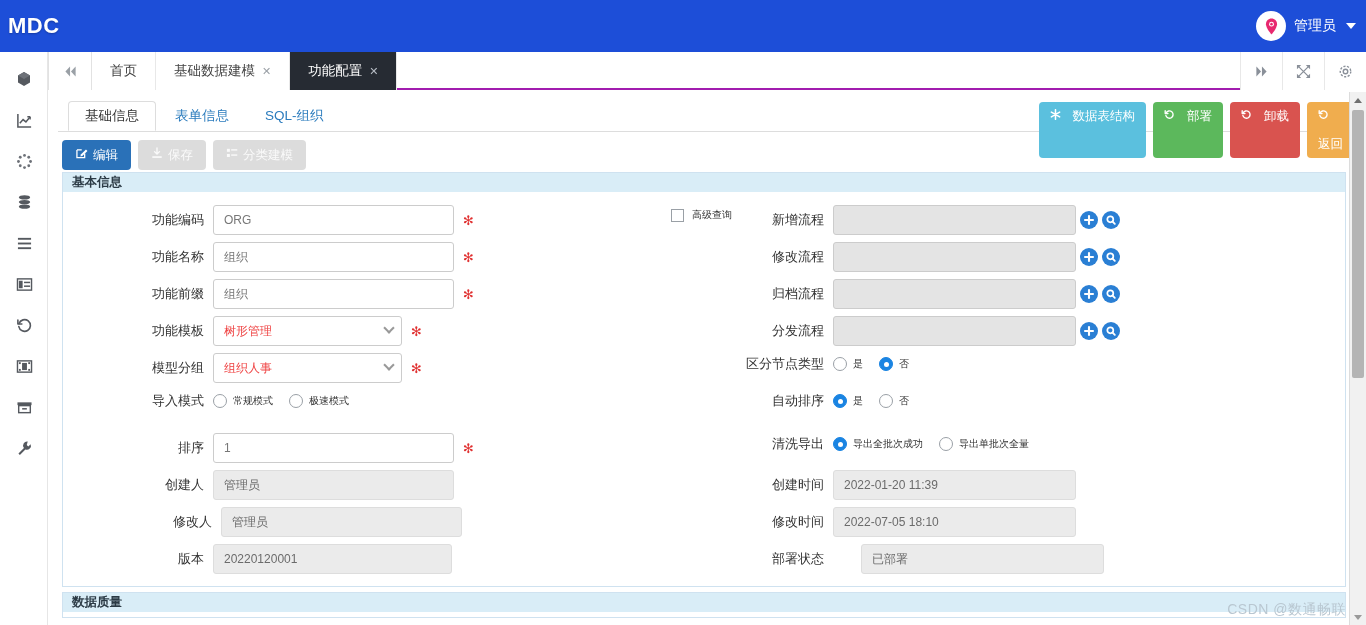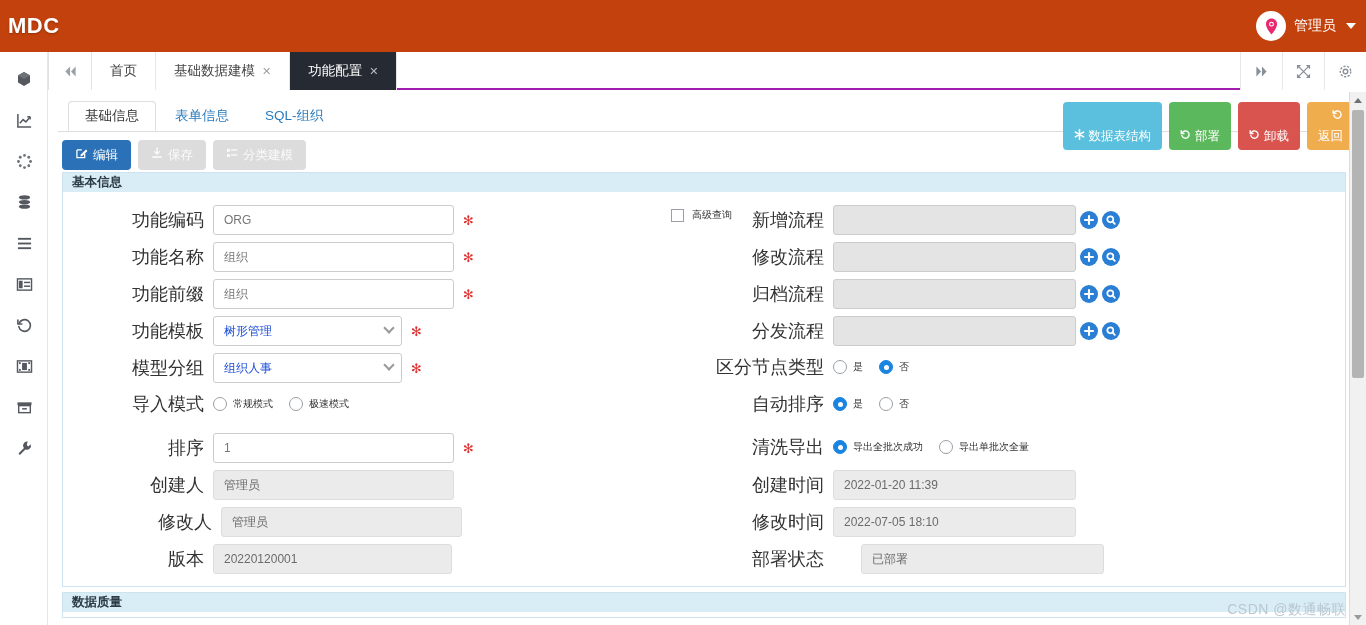--- a/index.html
+++ b/index.html
@@ -10,21 +10,21 @@
     font-family: "Liberation Sans", "DejaVu Sans", sans-serif;
     font-size: 13px;
     color: #333;
     background: #fff;
   }
   #app { position: relative; width: 1366px; height: 625px; }
 
   
   .topbar {
     position: absolute; left: 0; top: 0; width: 1366px; height: 52px;
-    background: #c2410c;
+    background: #1d4ed8;
   }
   .brand {
     position: absolute; left: 8px; top: 13px;
     color: #fff; font-size: 22px; font-weight: bold; letter-spacing: .5px;
     text-shadow: 0 1px 2px rgba(0,0,0,.25);
   }
   .userbox {
     position: absolute; right: 10px; top: 11px;
     display: flex; align-items: center; gap: 8px; cursor: pointer;
   }
@@ -97,21 +97,21 @@
     color: #333; background: #fff;
     border-color: #ddd; border-bottom-color: #fff;
   }
   .subtabs-line {
     position: absolute; left: 10px; top: 39px; width: 1290px; height: 1px; background: #ddd;
   }
 
   .topactions { position: absolute; right: 12px; top: 10px; display: flex; gap: 7px; }
   .abtn {
     padding: 6px 11px; border-radius: 4px; color: #fff; font-size: 12.5px;
-    border: none; cursor: pointer; display: flex; align-items: flex-end; gap: 4px;
+    border: none; cursor: pointer; display: flex; align-items: flex-start; gap: 12px;
     line-height: 16px; white-space: nowrap;
   }
   .abtn.blue   { background: #5bc0de; }
   .abtn.green  { background: #5cb85c; }
   .abtn.red    { background: #d9534f; }
   .abtn.orange { background: #f0ad4e; flex-direction: column; }
 
   .toolbar { position: absolute; left: 14px; top: 48px; display: flex; gap: 7px; }
   .tbtn2 {
     padding: 6px 12px; border-radius: 4px; font-size: 12.5px; cursor: pointer;
@@ -132,34 +132,34 @@
   .panel-body { position: relative; height: 394px; }
 
   .panel2 {
     position: absolute; left: 14px; top: 500px; width: 1284px; height: 26px;
     border: 1px solid #cfe2f0; background: #fff;
   }
 
   
   .row { position: absolute; display: flex; align-items: center; }
   .lbl {
-    text-align: right; font-size: 18px; color: #333; padding-right: 9px;
+    text-align: right; font-size: 13px; color: #333; padding-right: 9px;
     white-space: nowrap;
   }
   .inp {
     border: 1px solid #ccc; border-radius: 3px; height: 30px;
     padding: 0 10px; font-size: 12px; color: #777; background: #fff;
     line-height: 28px; outline: none; font-family: inherit;
   }
   .inp.readonly { background: #ebebeb; color: #6b6b6b; border-color: #ddd; }
   .inp.flat { background: #e4e4e4; border-color: #ccc; color: #555; }
   .req { color: #e03030; font-size: 13px; margin-left: 9px; }
 
   select.inp {
-    -webkit-appearance: none; appearance: none; padding-right: 14px; color: #1d4ed8;
+    -webkit-appearance: none; appearance: none; padding-right: 14px; color: #ef4444;
     background-image: none;
   }
   .selwrap { position: relative; display: inline-block; }
   .selcaret {
     position: absolute; right: 9px; top: 11px; pointer-events: none;
     width: 8px; height: 8px; border-right: 2px solid #999; border-bottom: 2px solid #999;
     transform: rotate(45deg); margin-top: -3px;
   }
 
   .radio {

